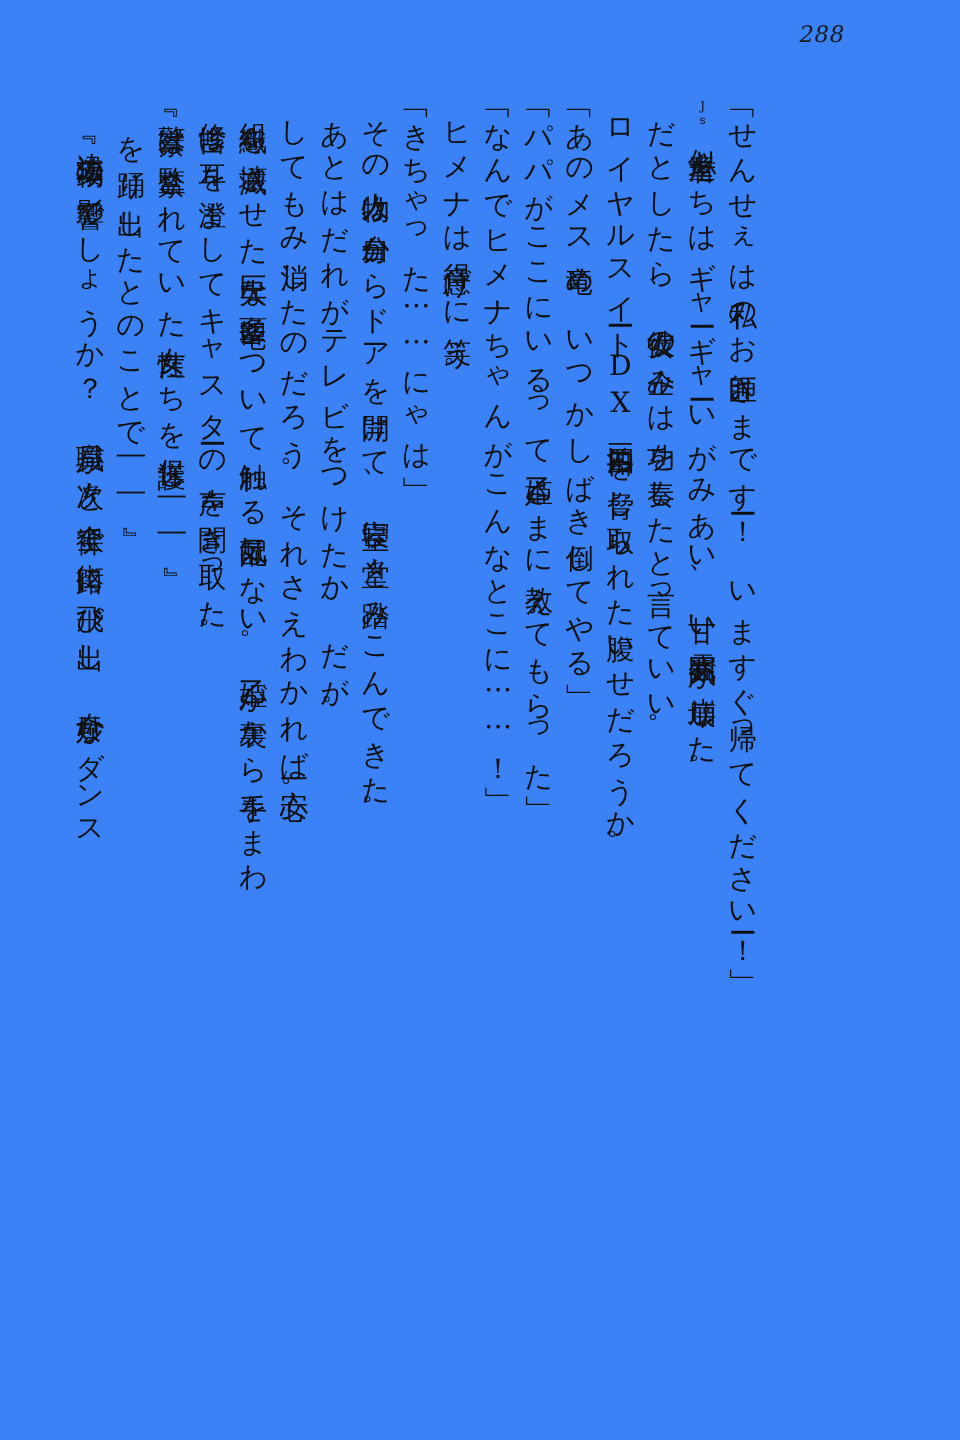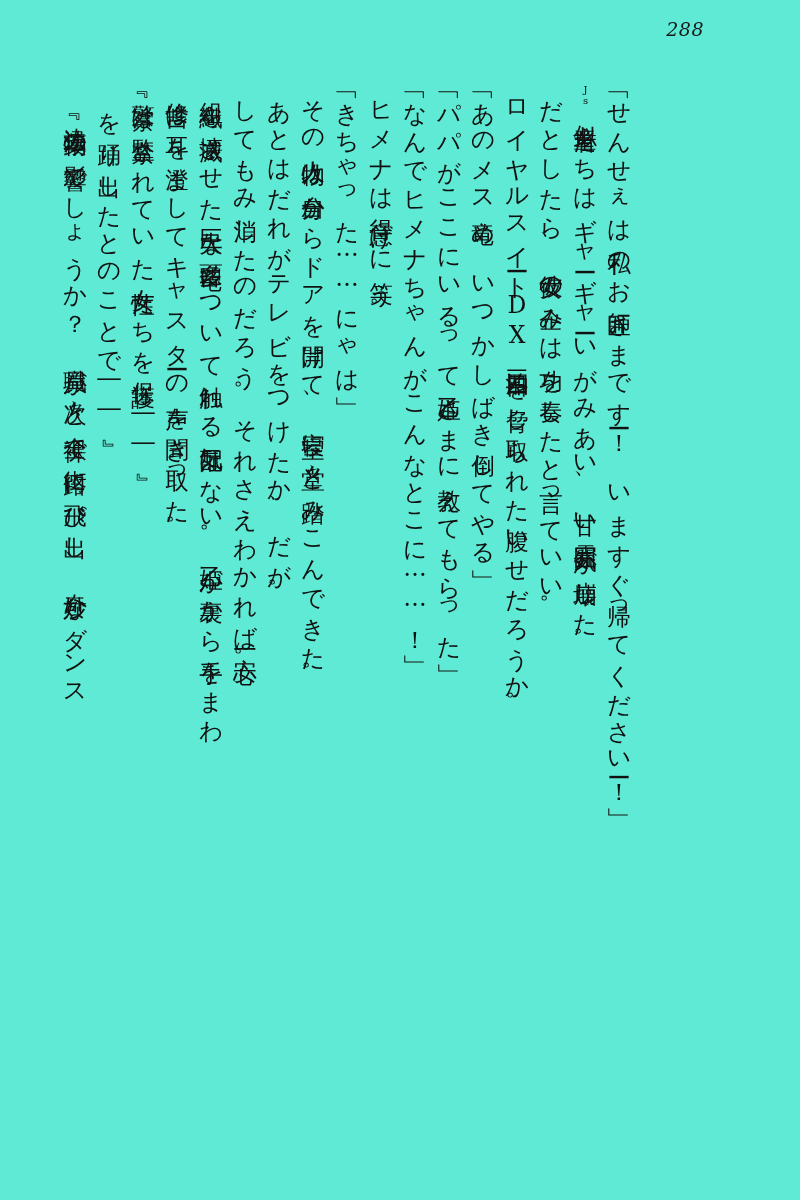--- a/index.html
+++ b/index.html
@@ -4,21 +4,21 @@
 <style>
   html, body {
     margin: 0;
     padding: 0;
     background: #ffffff;
   }
   #page {
     position: relative;
     width: 800px;
     height: 1200px;
-    background: #5eead4;
+    background: #3b82f6;
     overflow: hidden;
     font-family: "DejaVu Serif", "Liberation Serif", serif;
     color: #111111;
   }
   
   #page-number {
     position: absolute;
     top: 18px;
     right: 96px;
     font-family: "DejaVu Serif", "Liberation Serif", serif;

